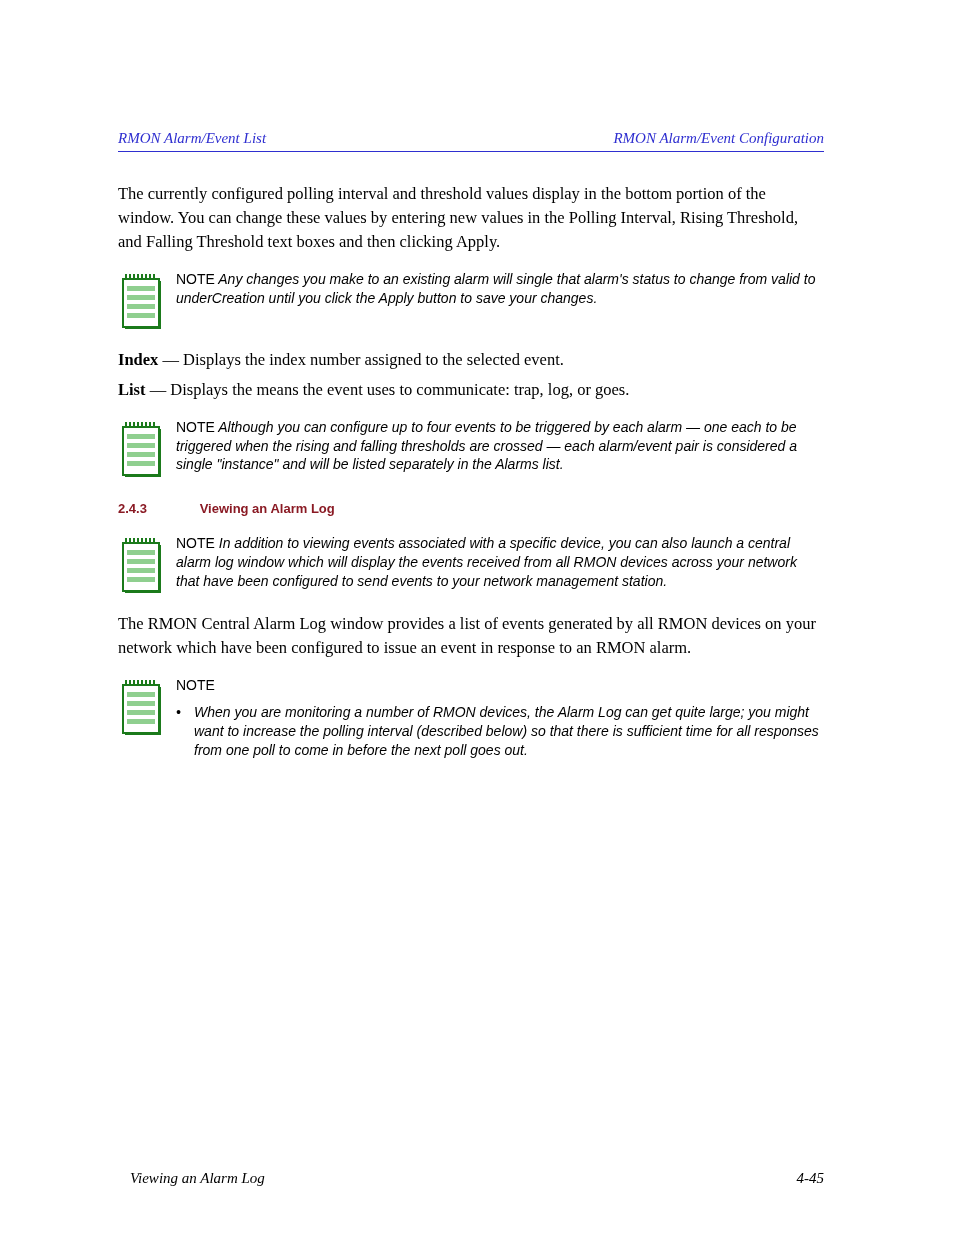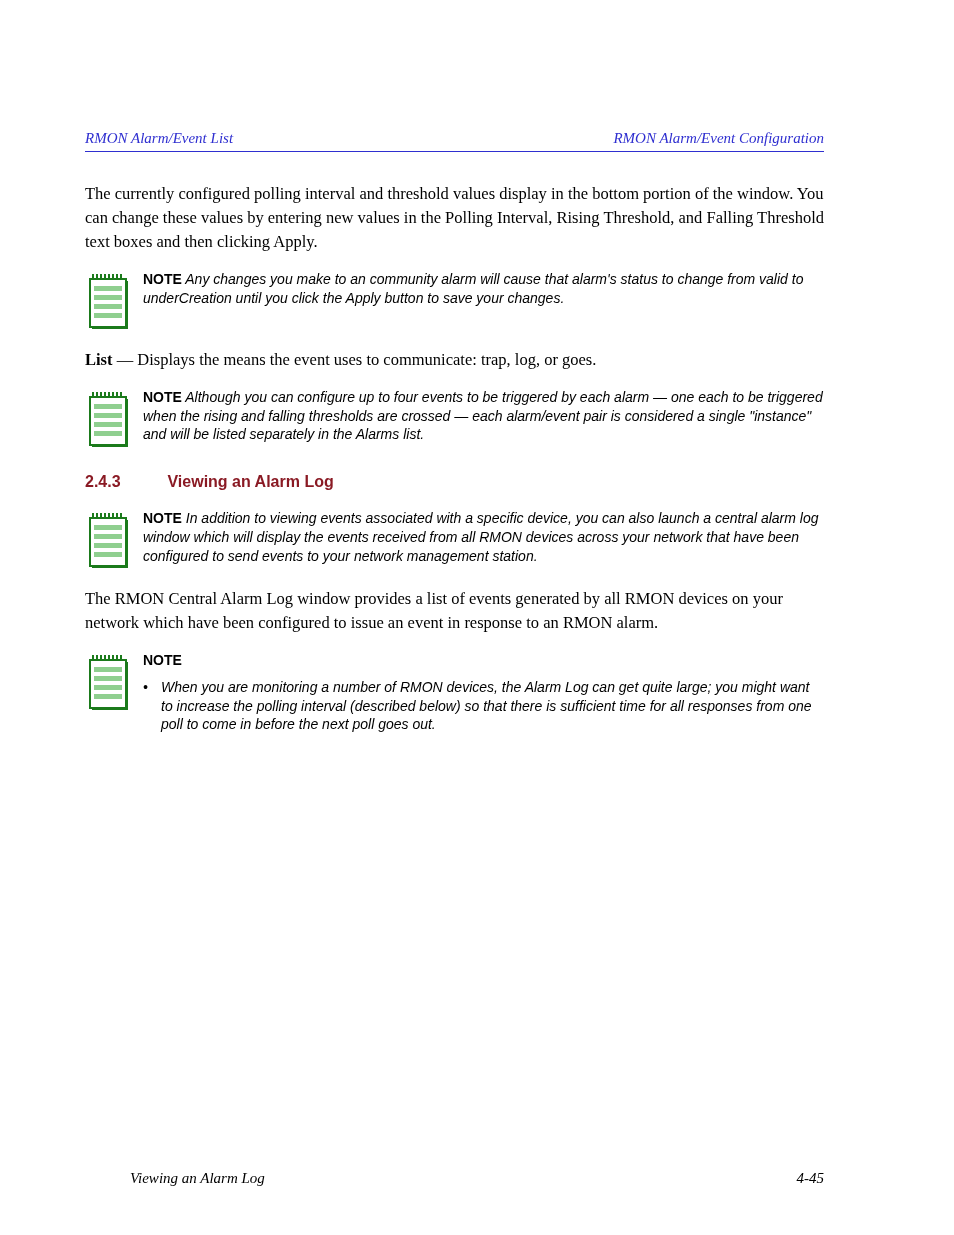--- a/index.html
+++ b/index.html
@@ -8,21 +8,21 @@
     background: #ffffff;
     width: 954px;
     font-family: "Times New Roman", Times, serif;
     color: #000000;
   }
   .page {
     width: 954px;
     height: 1235px;
     position: relative;
     box-sizing: border-box;
-    padding: 130px 130px 60px 85px;
+    padding: 130px 130px 60px 118px;
   }
   .header-row {
     display: flex;
     justify-content: space-between;
     align-items: baseline;
     font-style: italic;
     color: #2f2fd0;
     font-size: 15px;
     margin-bottom: 4px;
   }
@@ -52,28 +52,28 @@
   }
   .note-text {
     flex: 1 1 auto;
     font-style: italic;
     font-family: Arial, Helvetica, sans-serif;
     font-size: 14px;
     line-height: 1.35;
     padding-top: 2px;
   }
   .note-text .note-label {
-    font-weight: bold;
+    font-weight: normal;
     font-style: normal;
     text-align: center;
   }
   .section-heading {
     color: #8a1a24;
     font-family: Arial, Helvetica, sans-serif;
-    font-size: 16px;
+    font-size: 13px;
     font-weight: bold;
     margin: 22px 0 10px 0;
   }
   .section-heading .hnum {
     display: inline-block;
     min-width: 78px;
   }
   .field-line {
     margin: 6px 0 6px 0;
   }
@@ -139,25 +139,29 @@
           </g>
         <g fill="#8fcf8f">
             <rect x="9" y="16" width="28" height="5"></rect>
             <rect x="9" y="25" width="28" height="5"></rect>
             <rect x="9" y="34" width="28" height="5"></rect>
             <rect x="9" y="43" width="28" height="5"></rect>
           </g>
       </svg>
       <div class="note-text">
         <span class="note-label">NOTE</span>
-        <span>Any changes you make to an community alarm will cause that alarm's status to change from valid to underCreation until you click the Apply button to save your changes.</span>
-      </div>
-    </div>
-
-
+        <span>Any changes you make to an existing alarm will single that alarm's status to change from valid to underCreation until you click the Apply button to save your changes.</span>
+      </div>
+    </div>
+
+
+    <div class="field-line">
+      <span class="field-name">Index</span>
+      — <span>Displays the index number assigned to the selected event.</span>
+    </div>
     <div class="field-line">
       <span class="field-name">List</span>
       — <span>Displays the means the event uses to communicate: trap, log, or goes.</span>
     </div>
 
     <div class="note-block">
       <svg class="note-icon" viewBox="0 0 44 60">
         <rect x="5" y="9" width="36" height="48" fill="#ffffff" stroke="#1b7a1b" stroke-width="2"></rect>
         <rect x="41" y="11" width="2" height="48" fill="#1b7a1b"></rect>
         <rect x="7" y="57" width="36" height="2" fill="#1b7a1b"></rect>

